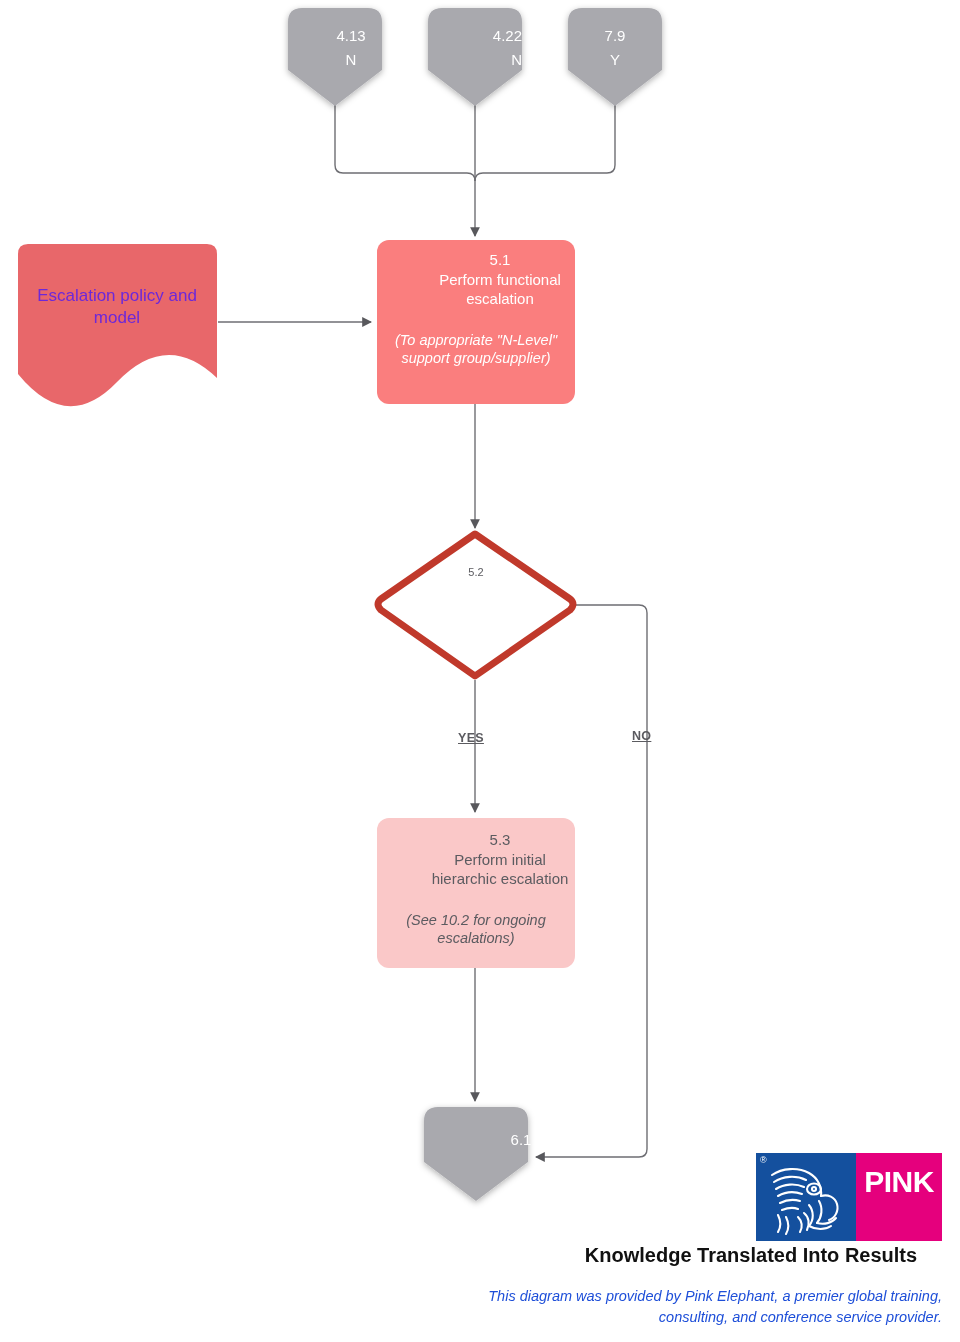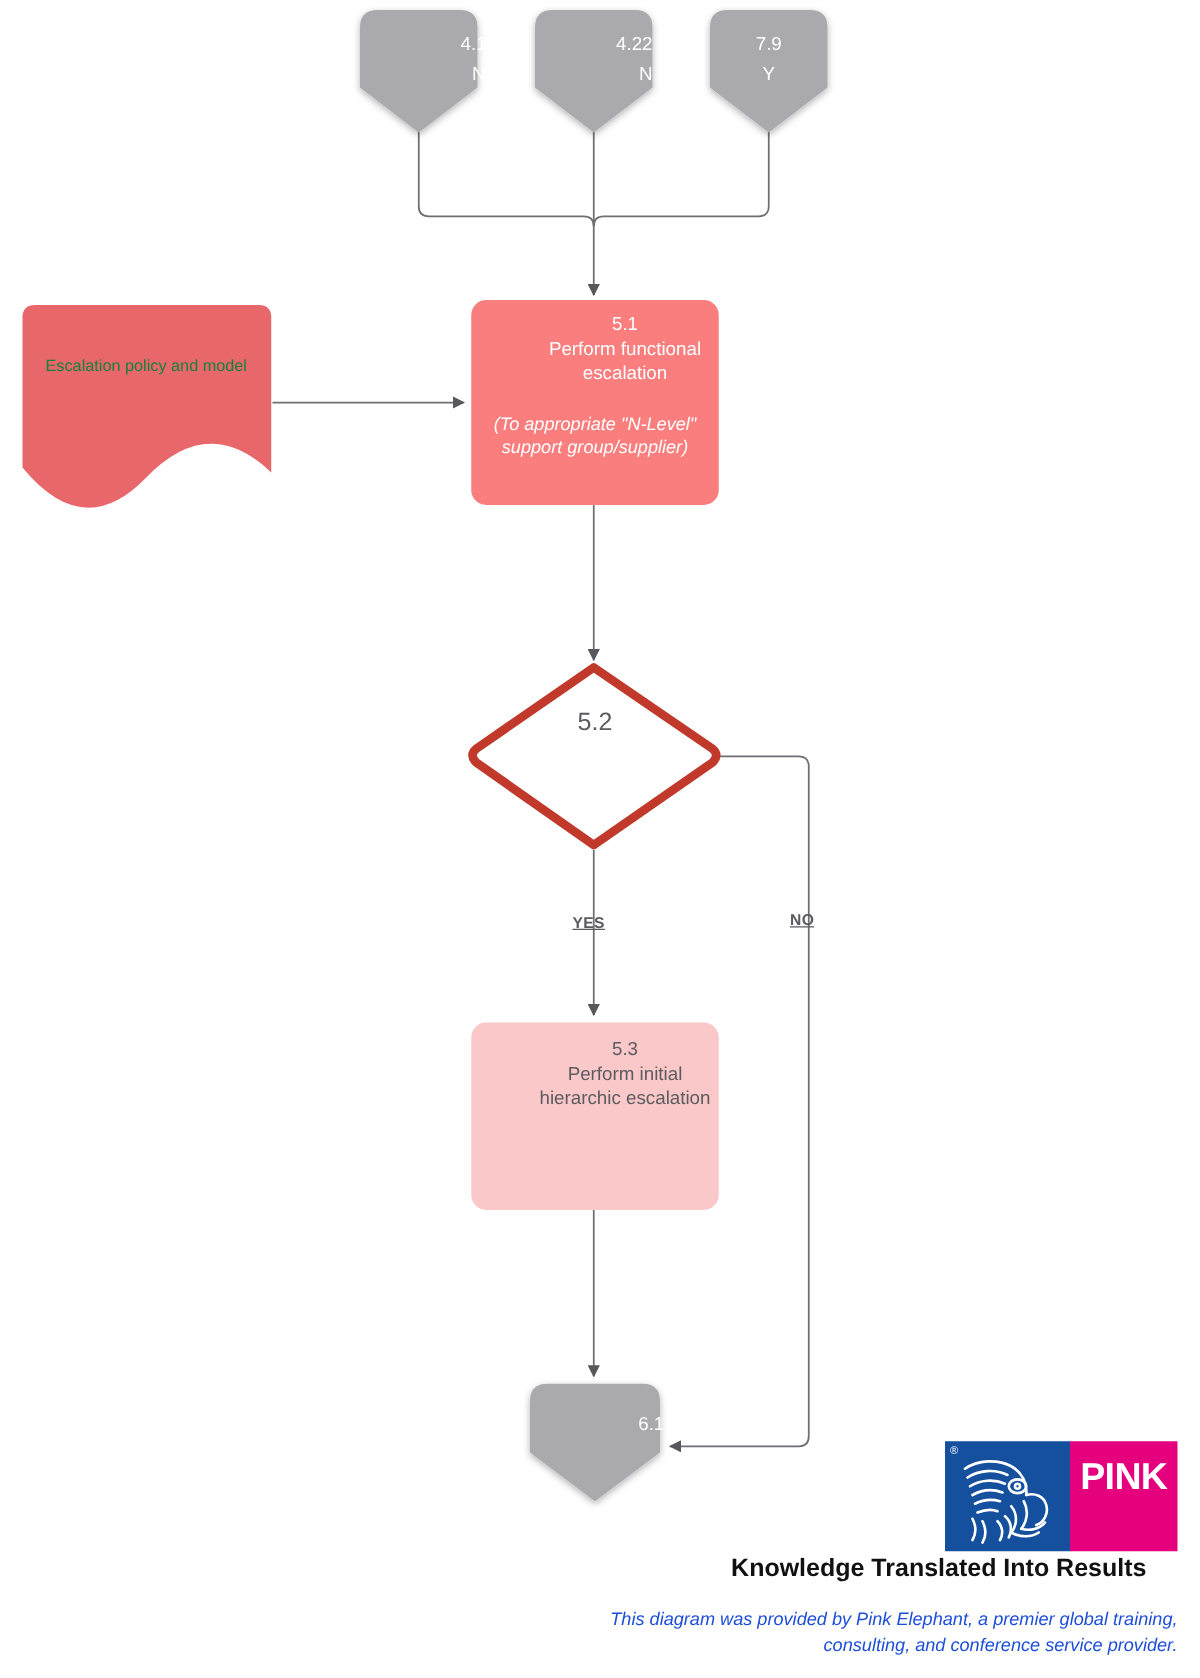--- a/index.html
+++ b/index.html
@@ -48,26 +48,26 @@
 
   .box53 {
     left: 377px; top: 830px; width: 198px;
     color: #5b5b60;
   }
   .box53 .proc-note { margin-top: 22px; }
 
   .diamond-text {
     left: 400px; top: 565px; width: 152px;
     color: #5b5b60;
-    font-size: 20px;
+    font-size: 11px;
   }
   .doc-text {
     left: 22px; top: 285px; width: 190px;
-    color: #15803d;
-    font-size: 13px;
+    color: #6d28d9;
+    font-size: 17px;
   }
   .conn61-text {
     left: 424px; top: 1130px; width: 104px;
     color: #ffffff;
     font-size: 15px;
     padding-left: 45px;
   }
 
   .branch-label {
     position: absolute;
@@ -180,21 +180,21 @@
 
   <path d="M 475,534 L 570,599 Q 576,604 570,610 L 475,676 L 381,610 Q 375,604 381,599 Z" fill="#ffffff" stroke="#C0392B" stroke-width="7" stroke-linejoin="round"></path>
 
   <rect x="377" y="818" width="198" height="150" rx="12" ry="12" fill="#FAC8C8"></rect>
 
   <g filter="url(#softshadow)">
     <path d="M 424,1121 Q 424,1107 438,1107 L 514,1107 Q 528,1107 528,1121 L 528,1162 L 476,1201 L 424,1162 Z" fill="#A9A9AE"></path>
   </g>
 </svg>
 
-<div class="node-text conn-top" style="left:304px; top:26px;padding-left:32px;">
+<div class="node-text conn-top" style="left:272px; top:26px;padding-left:32px;">
   <span class="l1">4.13</span>
   <span class="l2">N</span>
 </div>
 <div class="node-text conn-top" style="left:428px; top:26px;text-align:right;">
   <span class="l1">4.22</span>
   <span class="l2">N</span>
 </div>
 <div class="node-text conn-top" style="left:568px; top:26px;">
   <span class="l1">7.9</span>
   <span class="l2">Y</span>
@@ -213,20 +213,21 @@
 <div class="node-text diamond-text">
   <div>5.2</div>
 </div>
 
 <div class="branch-label lbl-yes">YES</div>
 <div class="branch-label lbl-no">NO</div>
 
 <div class="node-text box53">
   <div class="proc-title">5.3</div>
   <div class="proc-title">Perform initial hierarchic escalation</div>
+  <div class="proc-note">(See 10.2 for ongoing escalations)</div>
 </div>
 
 <div class="node-text conn61-text">6.1</div>
 
 <div id="logo">
   <div class="logo-blue"></div>
   <div class="logo-magenta"></div>
   <svg style="position:absolute; left:6px; top:8px;" width="90" height="76" viewBox="0 0 90 76">
     <g fill="none" stroke="#ffffff" stroke-width="2.1" stroke-linecap="round">
       <path d="M10,14 C20,7 36,6 47,12 C56,17 60,26 59,35"></path>

